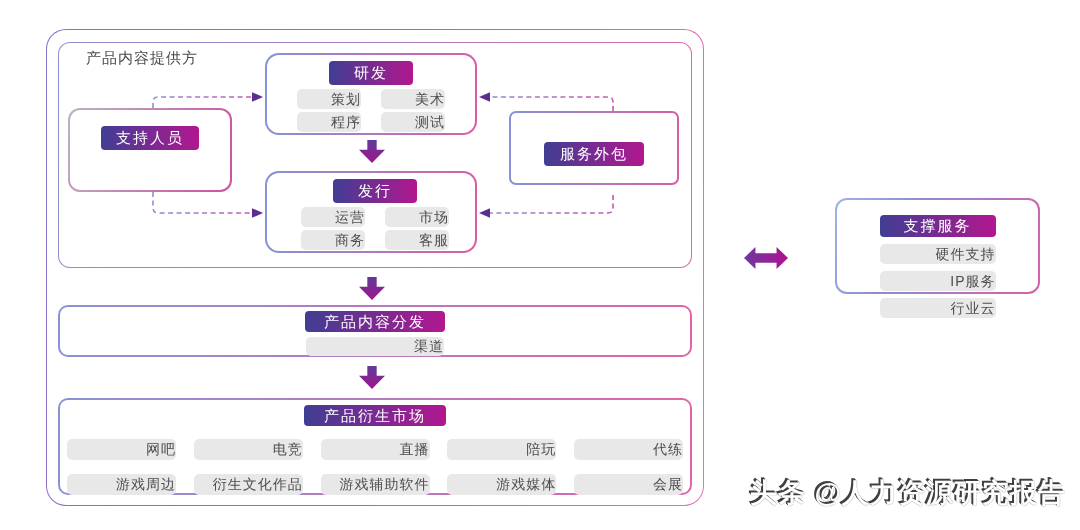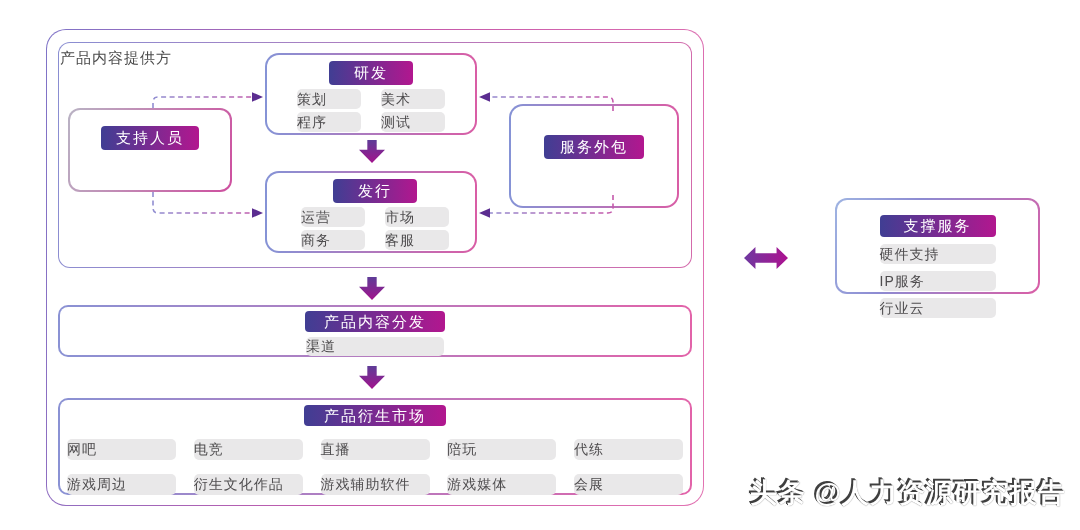--- a/index.html
+++ b/index.html
@@ -19,30 +19,30 @@
     border-width:1.5px;
     background:linear-gradient(#fff,#fff) padding-box,
                linear-gradient(100deg,#7f74c8,#c558aa,#e273b2) border-box;
   }
   .provider{
     left:58px;top:42px;width:634px;height:226px;border-radius:12px;border-width:1.5px;
     background:linear-gradient(#fff,#fff) padding-box,
                linear-gradient(95deg,#8a8ed2,#d46aab) border-box;
   }
   .provider-title{
-    position:absolute;left:60px;top:49px;font-size:15px;color:#4b4b4b;letter-spacing:1px;
+    position:absolute;left:86px;top:49px;font-size:15px;color:#4b4b4b;letter-spacing:1px;
   }
   .staff{
     left:68px;top:108px;width:164px;height:84px;border-radius:12px;
     background:linear-gradient(#fff,#fff) padding-box,
                linear-gradient(110deg,#b9b3c4,#ce4f9f) border-box;
   }
   .rnd{left:265px;top:53px;width:212px;height:82px;}
   .pub{left:265px;top:171px;width:212px;height:82px;padding-left:8px;}
-  .outsrc{left:509px;top:104px;width:170px;height:104px;}
+  .outsrc{left:509px;top:111px;width:170px;height:74px;border-radius:7px;}
   .dist{
     left:58px;top:305px;width:634px;height:52px;border-radius:10px;
     background:linear-gradient(#fff,#fff) padding-box,
                linear-gradient(90deg,#8a92d4,#e263a9) border-box;
   }
   .deriv{
     left:58px;top:398px;width:634px;height:97px;border-radius:10px;
     background:linear-gradient(#fff,#fff) padding-box,
                linear-gradient(90deg,#8a92d4,#e263a9) border-box;
   }
@@ -56,21 +56,21 @@
     display:block;margin:0 auto;box-sizing:border-box;
     background:linear-gradient(90deg,#403e93,#b2178f);
     color:#fff;font-size:15px;text-align:center;border-radius:4px;
     letter-spacing:2px;
   }
   .pill.h24{height:24px;line-height:24px;}
   .pill.h21{height:21px;line-height:21px;}
   
   .chip{
     box-sizing:border-box;background:#e9e8e9;color:#4e4c4e;border-radius:5px;
-    font-size:14px;text-align:left;letter-spacing:1px;
+    font-size:14px;text-align:right;letter-spacing:1px;
   }
   .grid2{display:grid;justify-content:center;margin-top:4px;}
   .rnd .pill,.pub .pill{width:84px;margin-top:6px;}
   .rnd .grid2,.pub .grid2{grid-template-columns:repeat(2,64px);gap:3px 20px;}
   .rnd .chip,.pub .chip{height:20px;line-height:20px;}
   .staff .pill{width:98px;margin-top:16px;}
   .staff .grid2{grid-template-columns:repeat(2,73px);gap:4px 5px;margin-top:7px;}
   .staff .chip{height:21px;line-height:21px;}
   .outsrc .pill{width:100px;margin-top:29px;}
   .dist .pill{width:140px;margin-top:4px;}

